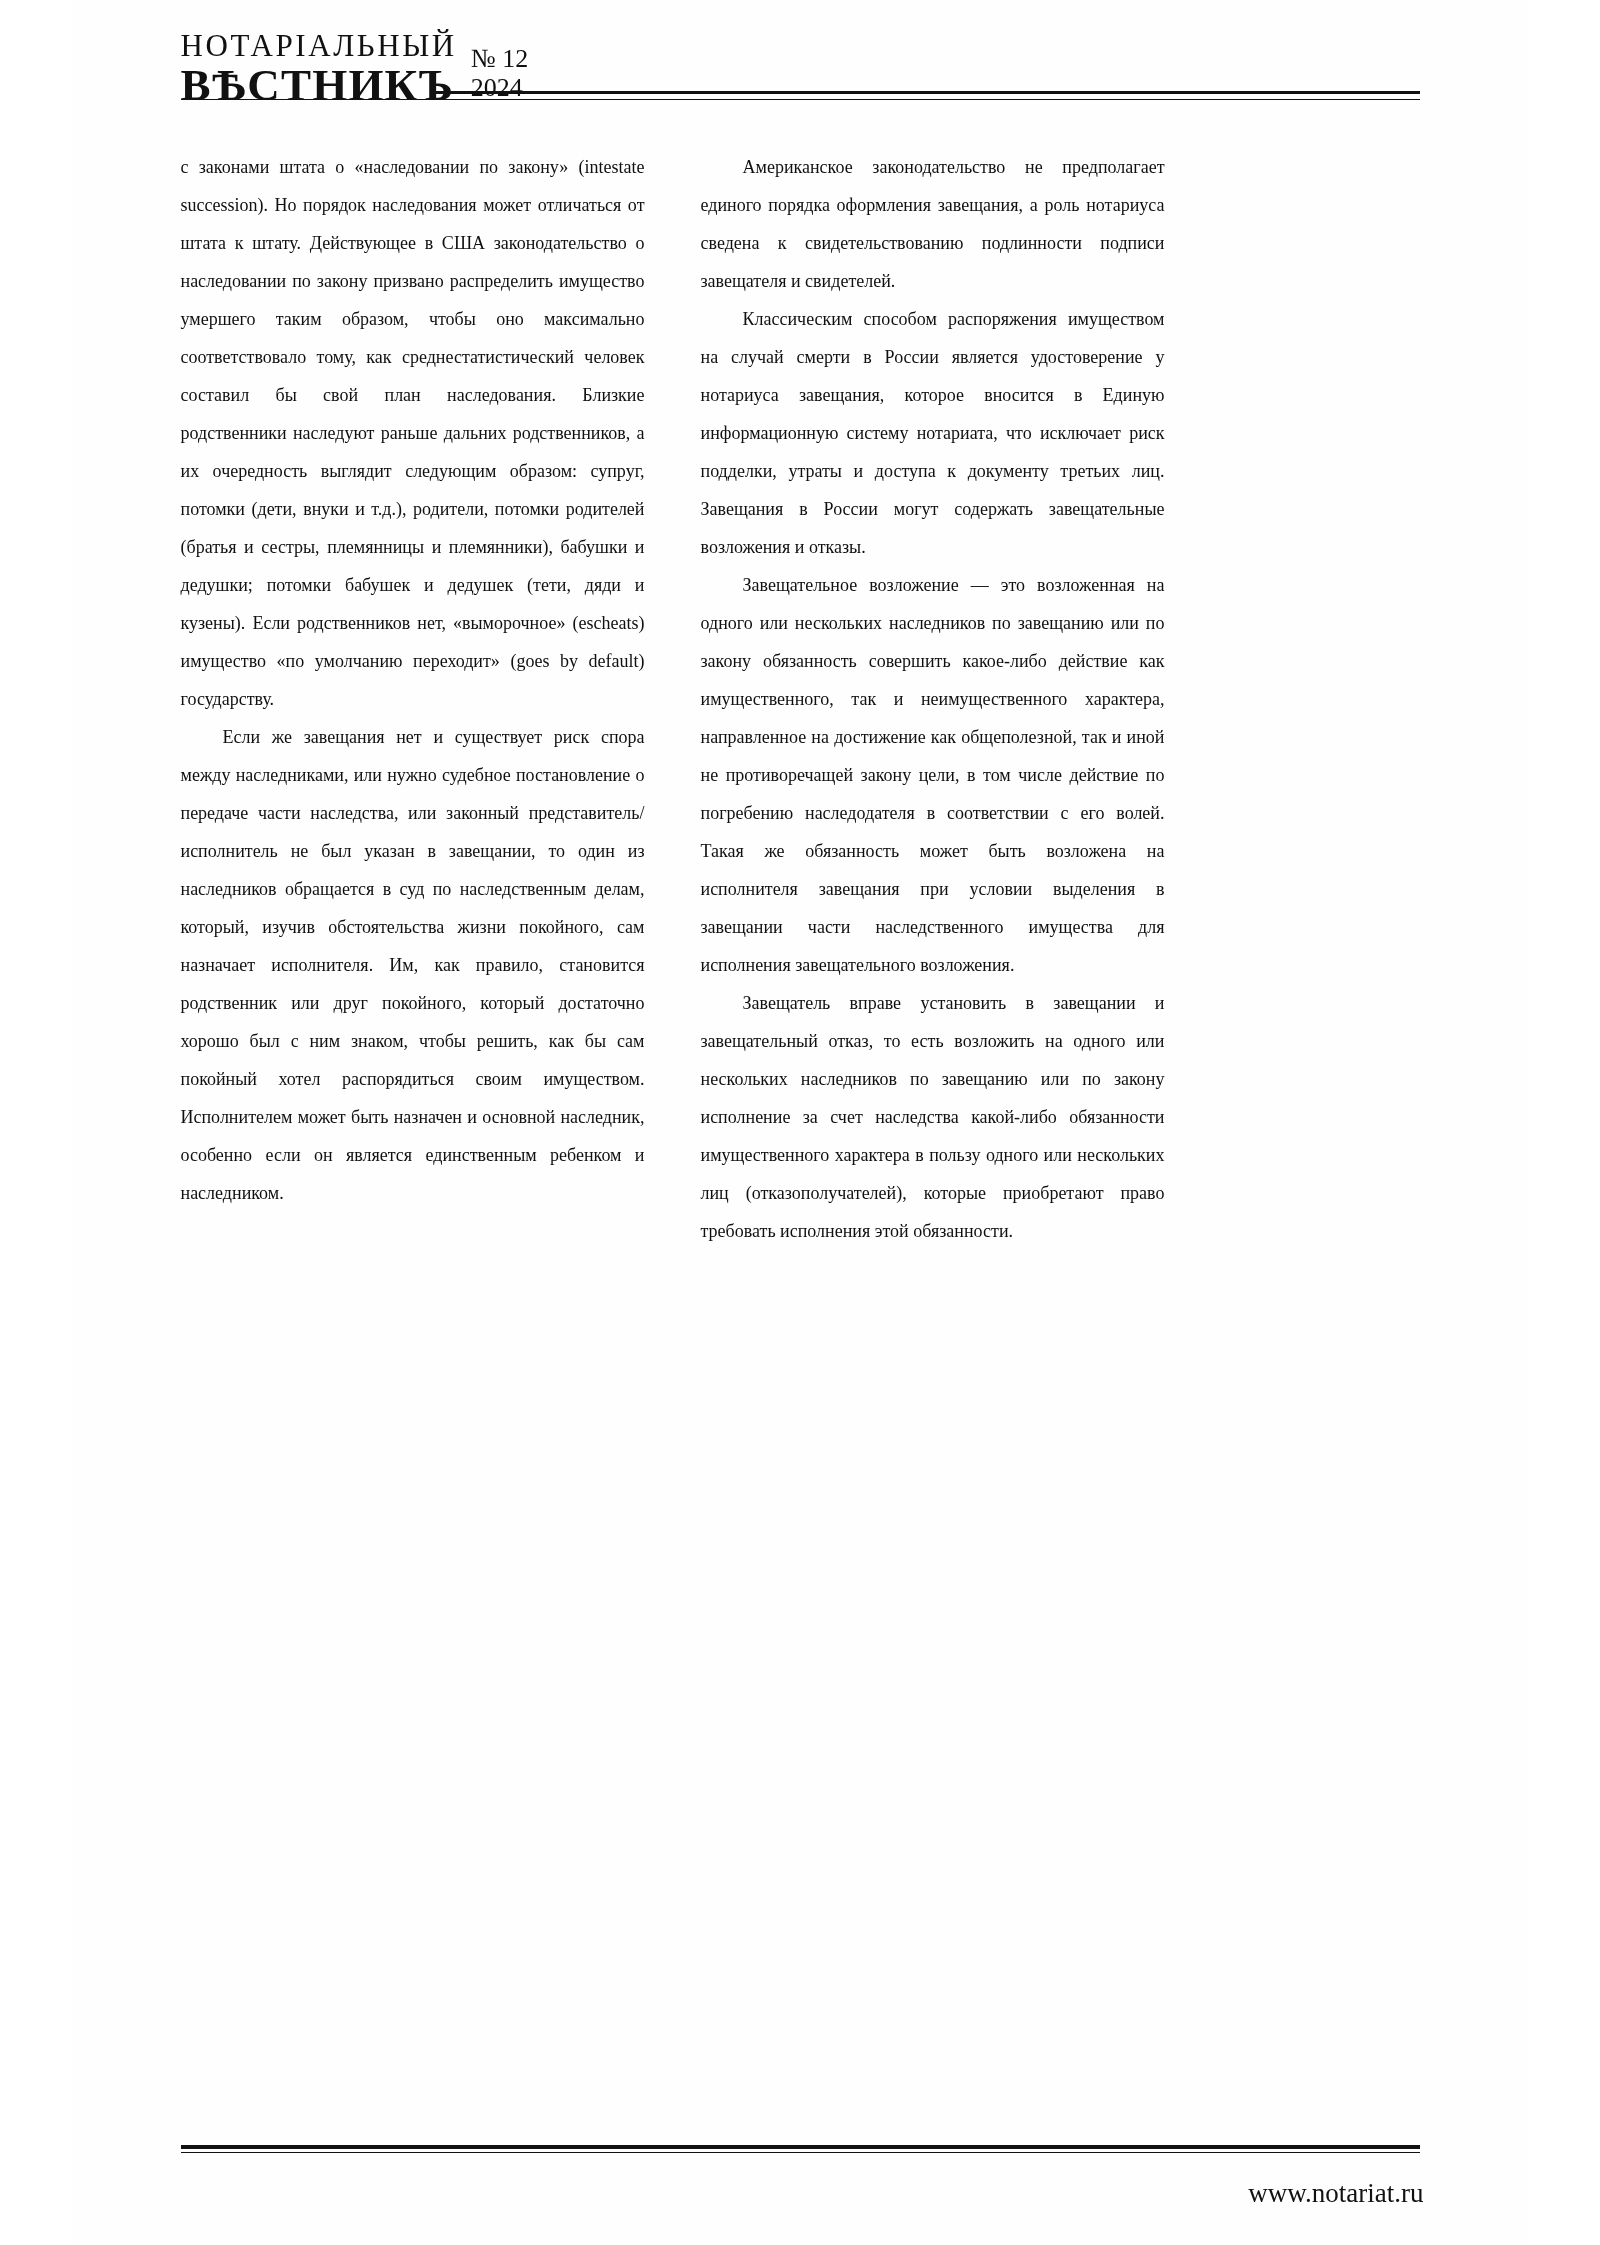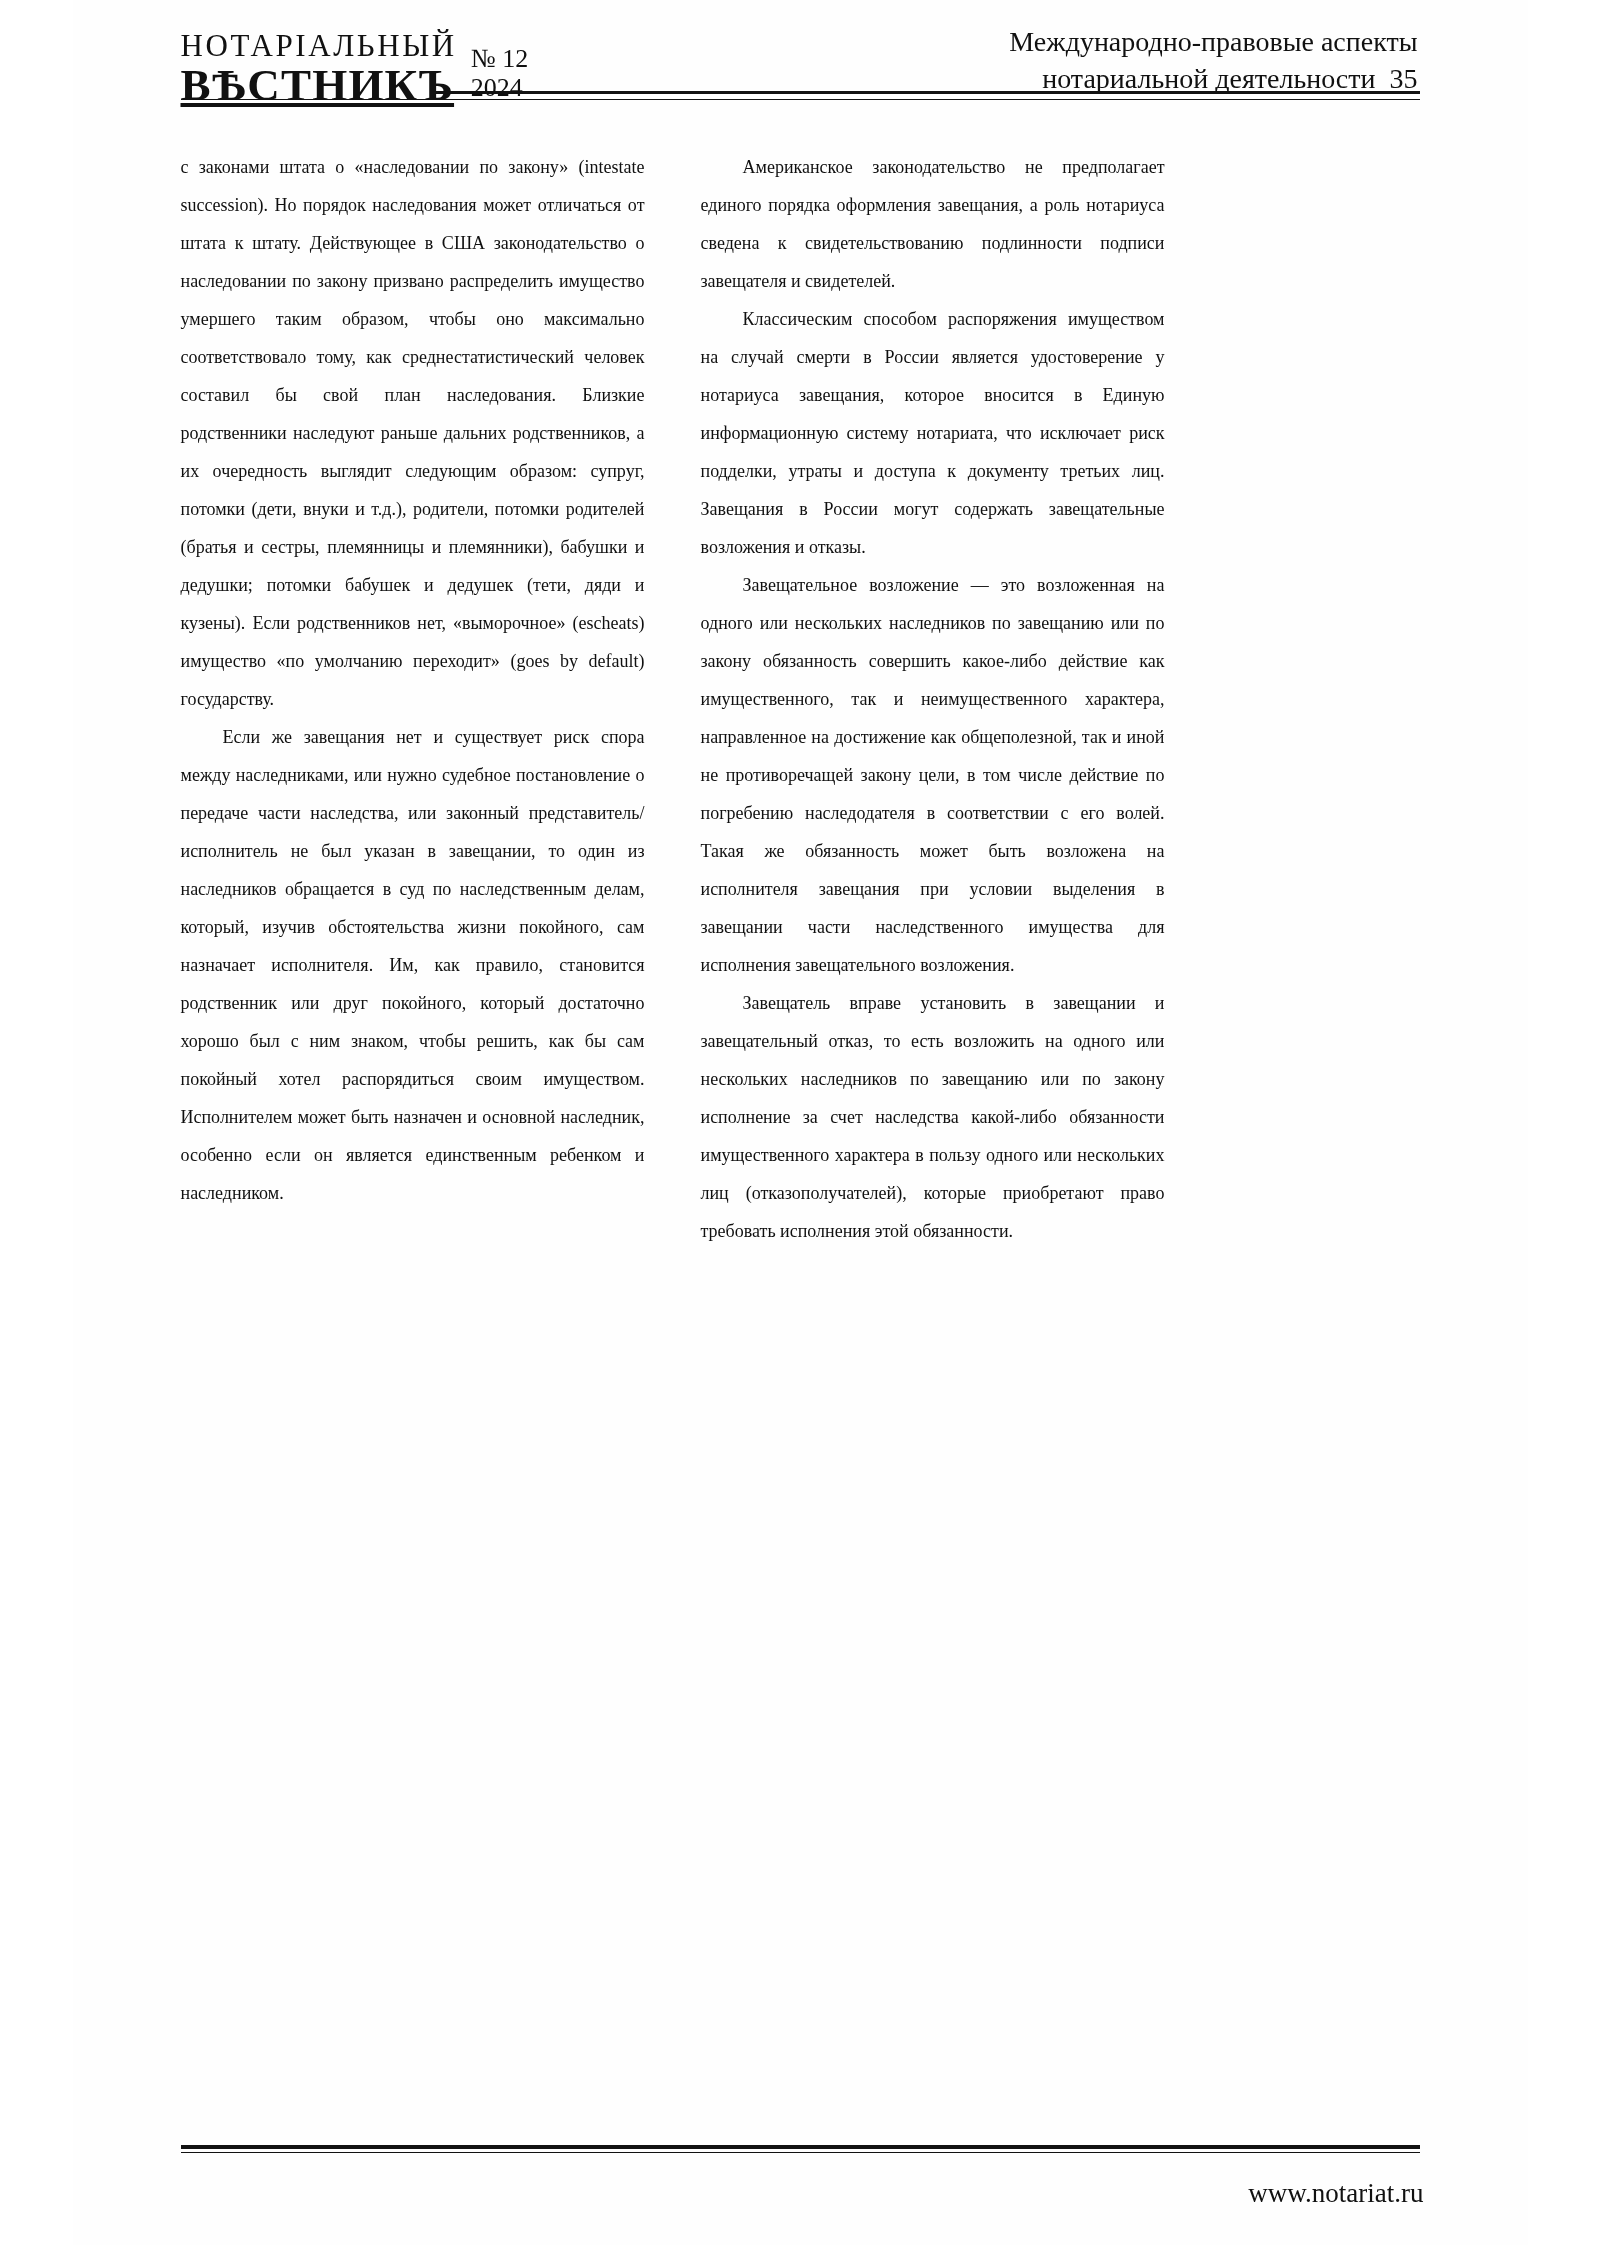--- a/index.html
+++ b/index.html
@@ -41,21 +41,20 @@
     white-space: nowrap;
   }
   .masthead-line2 {
     font-family: "Liberation Serif", "DejaVu Serif", serif;
     font-size: 45px;
     font-weight: 700;
     letter-spacing: 1.2px;
     color: #111;
     white-space: nowrap;
     margin-top: 2px;
-    text-decoration: underline;
   }
   .issue-block {
     display: flex;
     flex-direction: column;
     line-height: 1.12;
     padding-bottom: 6px;
     font-size: 26px;
   }
   .issue-no { white-space: nowrap; text-align: center; }
   .issue-year { white-space: nowrap; }
@@ -150,26 +149,20 @@
     <div class="masthead">
       <div class="masthead-line1">НОТАРІАЛЬНЫЙ</div>
       <div class="masthead-line2">ВѢСТНИКЪ</div>
     </div>
     <div class="issue-block">
       <div class="issue-no">№ 12</div>
       <div class="issue-year">2024</div>
     </div>
   </div>
 
-  <div class="running-title">
-    <div class="rt-line">Международно-правовые аспекты</div>
-    <div class="rt-line">
-      <span>нотариальной деятельности</span><span class="page-no">35</span>
-    </div>
-  </div>
 
   <div class="header-rule"></div>
   <div class="header-rule-thin"></div>
 
   <div class="columns">
     <div class="col">
       <p>с законами штата о «наследовании по закону» (intestate succession). Но порядок наследования может отличаться от штата к штату. Действующее в США законодательство о наследовании по закону призвано распределить имущество умершего таким образом, чтобы оно максимально соответствовало тому, как среднестатистический человек составил бы свой план наследования. Близкие родственники наследуют раньше дальних родственников, а их очередность выглядит следующим образом: супруг, потомки (дети, внуки и т.д.), родители, потомки родителей (братья и сестры, племянницы и племянники), бабушки и дедушки; потомки бабушек и дедушек (тети, дяди и кузены). Если родственников нет, «выморочное» (escheats) имущество «по умолчанию переходит» (goes by default) государству.</p>
       <p class="indent">Если же завещания нет и существует риск спора между наследниками, или нужно судебное постановление о передаче части наследства, или законный представитель/исполнитель не был указан в завещании, то один из наследников обращается в суд по наследственным делам, который, изучив обстоятельства жизни покойного, сам назначает исполнителя. Им, как правило, становится родственник или друг покойного, который достаточно хорошо был с ним знаком, чтобы решить, как бы сам покойный хотел распорядиться своим имуществом. Исполнителем может быть назначен и основной наследник, особенно если он является единственным ребенком и наследником.</p>
     </div>
     <div class="col">

